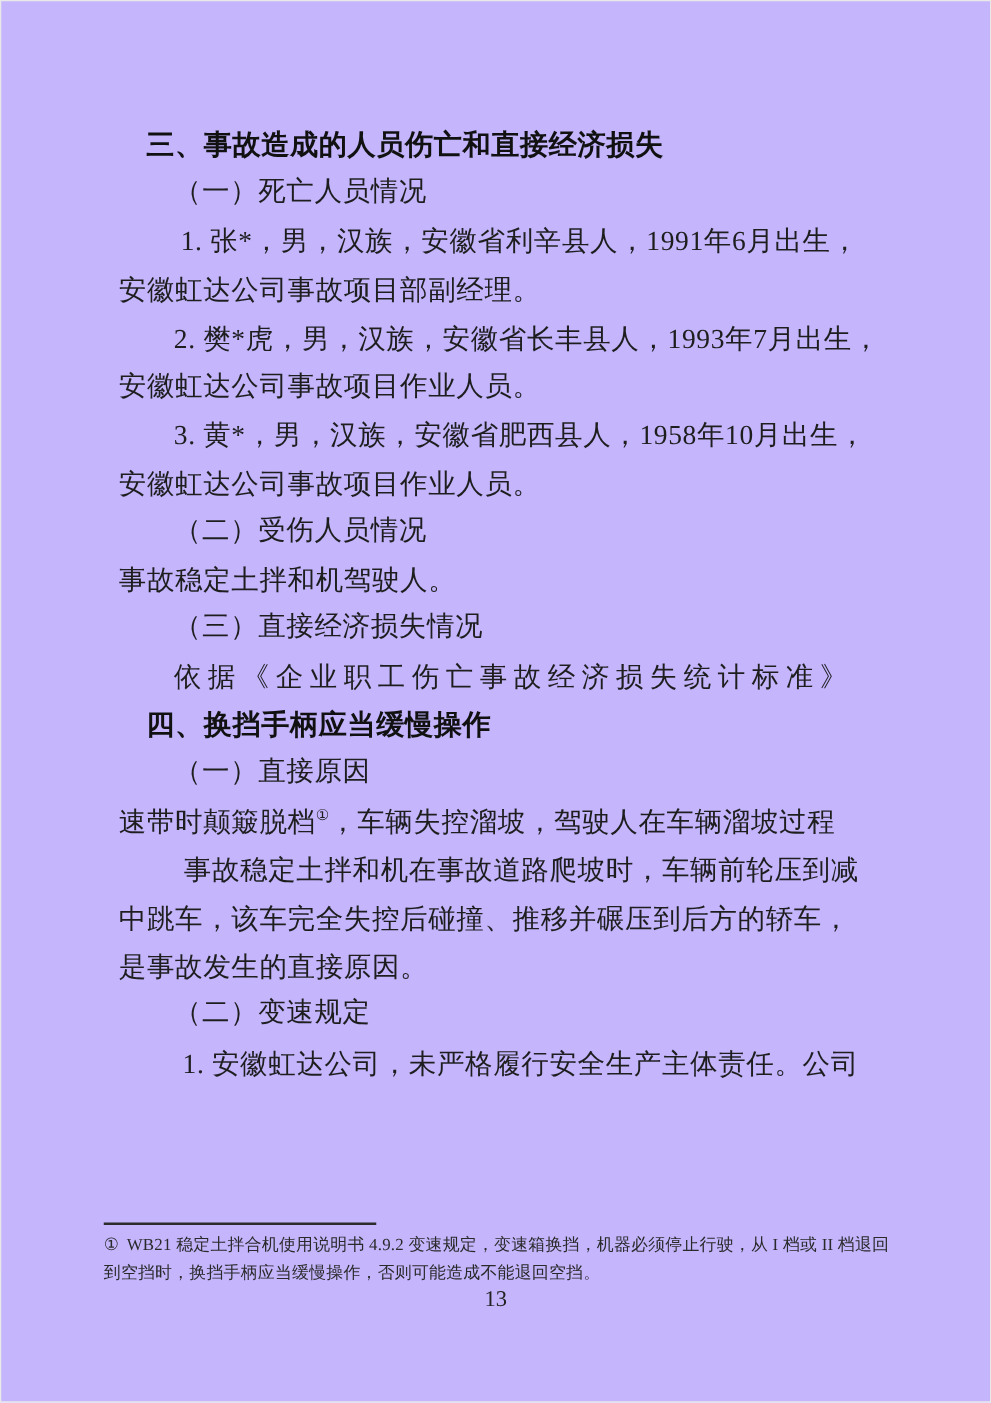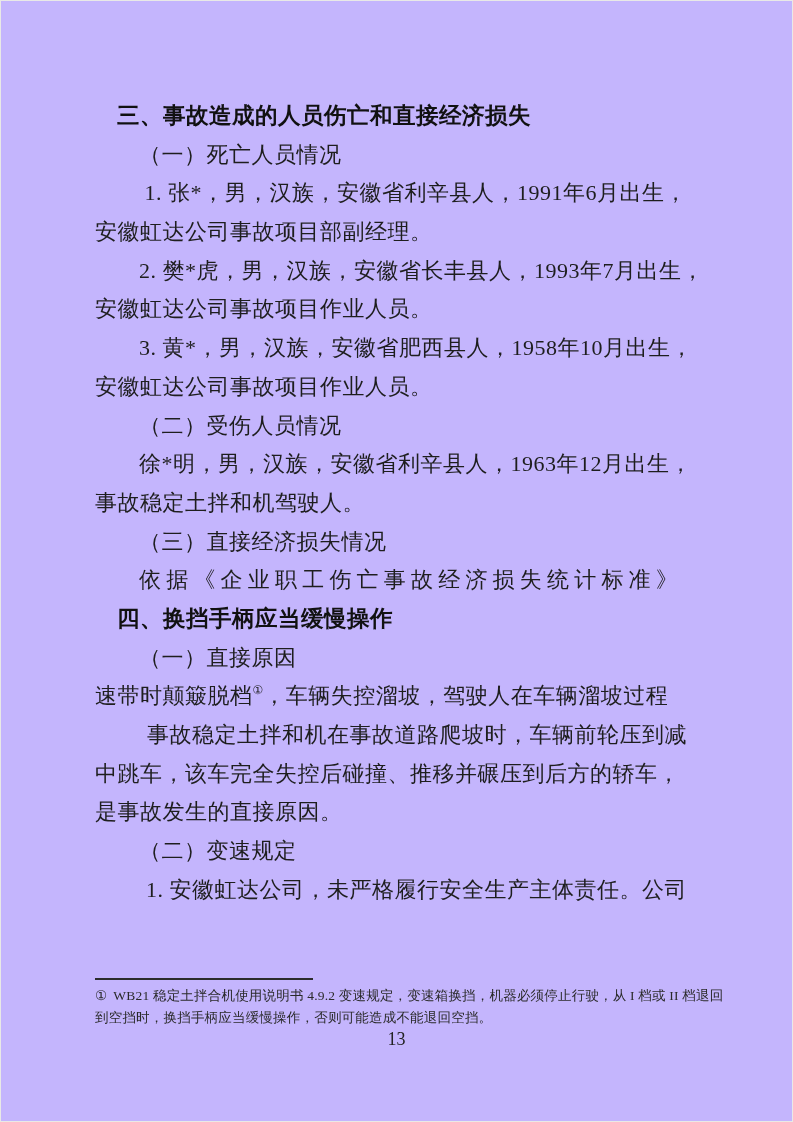--- a/index.html
+++ b/index.html
@@ -38,20 +38,21 @@
   .h1 {
     font-family: "Liberation Sans", "DejaVu Sans", sans-serif;
     font-weight: 700;
     font-size: 22.5px;
     letter-spacing: 0.5px;
     padding-left: 22px;
     color: #111;
   }
   .h2 {
     padding-left: 44px;
+    font-family: Liberation Mono, monospace;
   }
   .ind2 {
     padding-left: 44px;
     text-align: right;
   }
   .spread {
     padding-left: 44px;
     letter-spacing: 5.2px;
   }
   .tight {
@@ -60,21 +61,21 @@
     margin-left: -6px;
   }
   sup.ref {
     font-size: 12px;
     letter-spacing: 0;
     line-height: 0;
     vertical-align: 9px;
   }
   .footnote {
     position: absolute;
-    left: 95px;
+    left: 83px;
     top: 978px;
     width: 640px;
   }
   .fn-rule {
     width: 218px;
     height: 0;
     border-top: 2px solid #2c2c2c;
     margin-bottom: 5px;
   }
   .fn-line {
@@ -115,21 +116,20 @@
     <p class="line">安徽虹达公司事故项目部副经理。</p>
 
     <p class="line ind2">2. 樊*虎，男，汉族，安徽省长丰县人，1993年7月出生，</p>
     <p class="line">安徽虹达公司事故项目作业人员。</p>
 
     <p class="line ind2">3. 黄*，男，汉族，安徽省肥西县人，1958年10月出生，</p>
     <p class="line">安徽虹达公司事故项目作业人员。</p>
 
     <p class="line h2">（二）受伤人员情况</p>
 
-    <p class="line ind2">徐*明，男，汉族，安徽省利辛县人，1963年12月出生，</p>
     <p class="line">事故稳定土拌和机驾驶人。</p>
 
     <p class="line h2">（三）直接经济损失情况</p>
 
     <p class="line spread">依据《企业职工伤亡事故经济损失统计标准》</p>
 
     <p class="line h1">四、换挡手柄应当缓慢操作</p>
 
     <p class="line h2">（一）直接原因</p>
 

